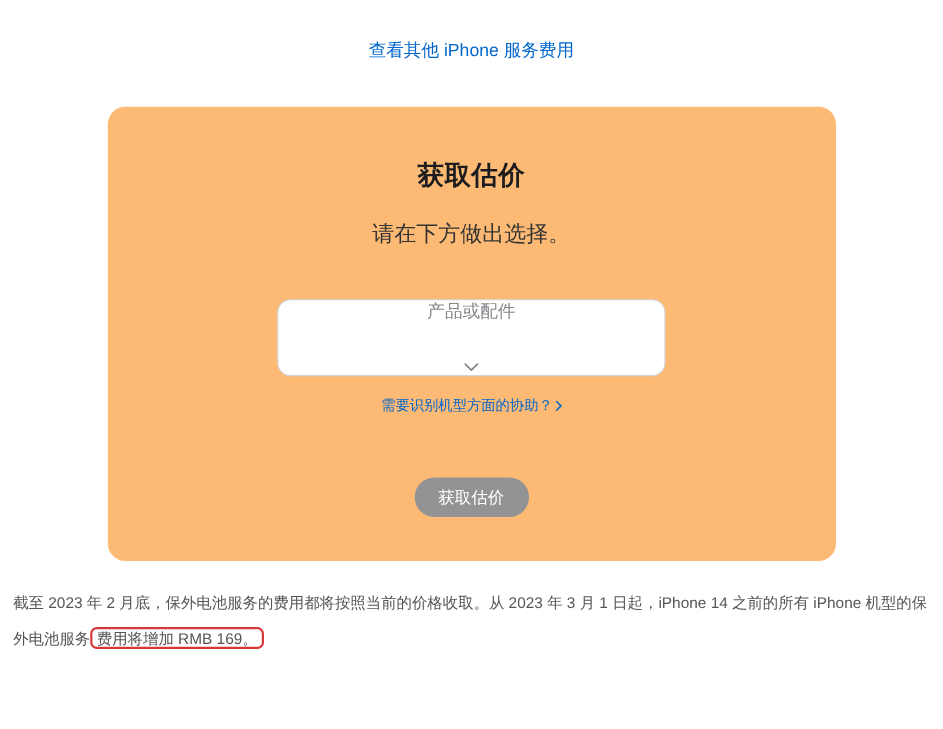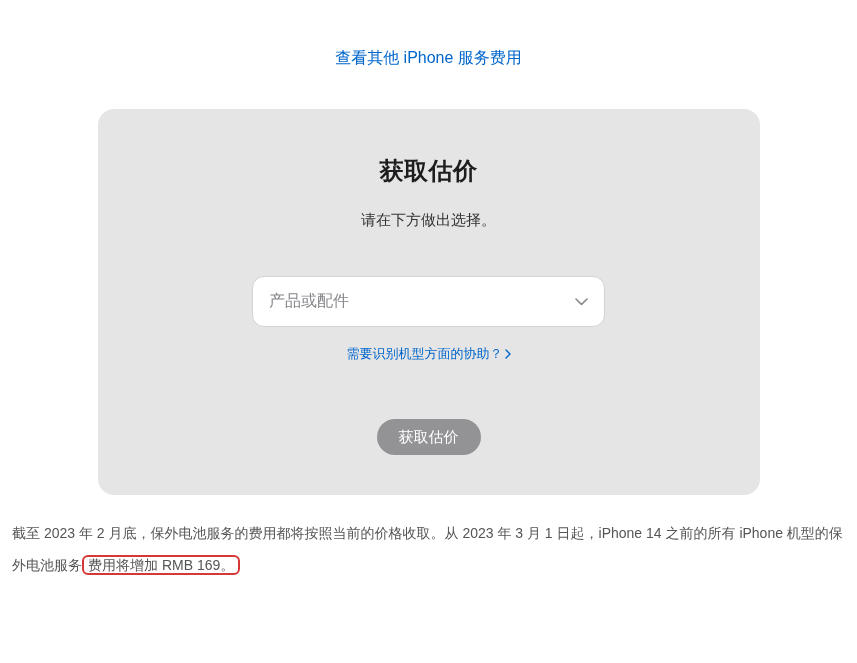--- a/index.html
+++ b/index.html
@@ -11,65 +11,66 @@
       overflow: hidden;
       color: #1d1d1f;
     }
     .container {
       width: 100%;
       display: flex;
       flex-direction: column;
       align-items: center;
     }
     .top-link {
-      margin-top: 48px;
+      margin-top: 36px;
       font-size: 16px;
       color: #0066cc;
       text-decoration: none;
       cursor: pointer;
     }
     .card {
       margin-top: 40px;
       width: 662px;
-      background: #e5e5e5;
+      background: #fdba74;
       border-radius: 16px;
       padding: 46px 40px 40px 40px;
       display: flex;
       flex-direction: column;
       align-items: center;
     }
     .card-title {
       font-size: 24px;
       font-weight: 600;
       color: #1d1d1f;
       letter-spacing: 0.5px;
     }
     .card-subtitle {
       margin-top: 24px;
-      font-size: 15px;
+      font-size: 20px;
       color: #333;
     }
     .select-wrap {
       margin-top: 46px;
       width: 353px;
       display: flex;
       flex-direction: column;
       gap: 18px;
     }
     .select {
       width: 100%;
-      height: 51px;
+      height: 70px;
       background: #fff;
       border: 1px solid #d2d2d7;
       border-radius: 12px;
       display: flex;
       align-items: center;
       justify-content: space-between;
       padding: 0 16px;
       cursor: pointer;
+      flex-direction: column;
     }
     .select-placeholder {
       color: #86868b;
       font-size: 16px;
     }
     .chevron {
       width: 14px;
       height: 14px;
       display: flex;
       align-items: center;

